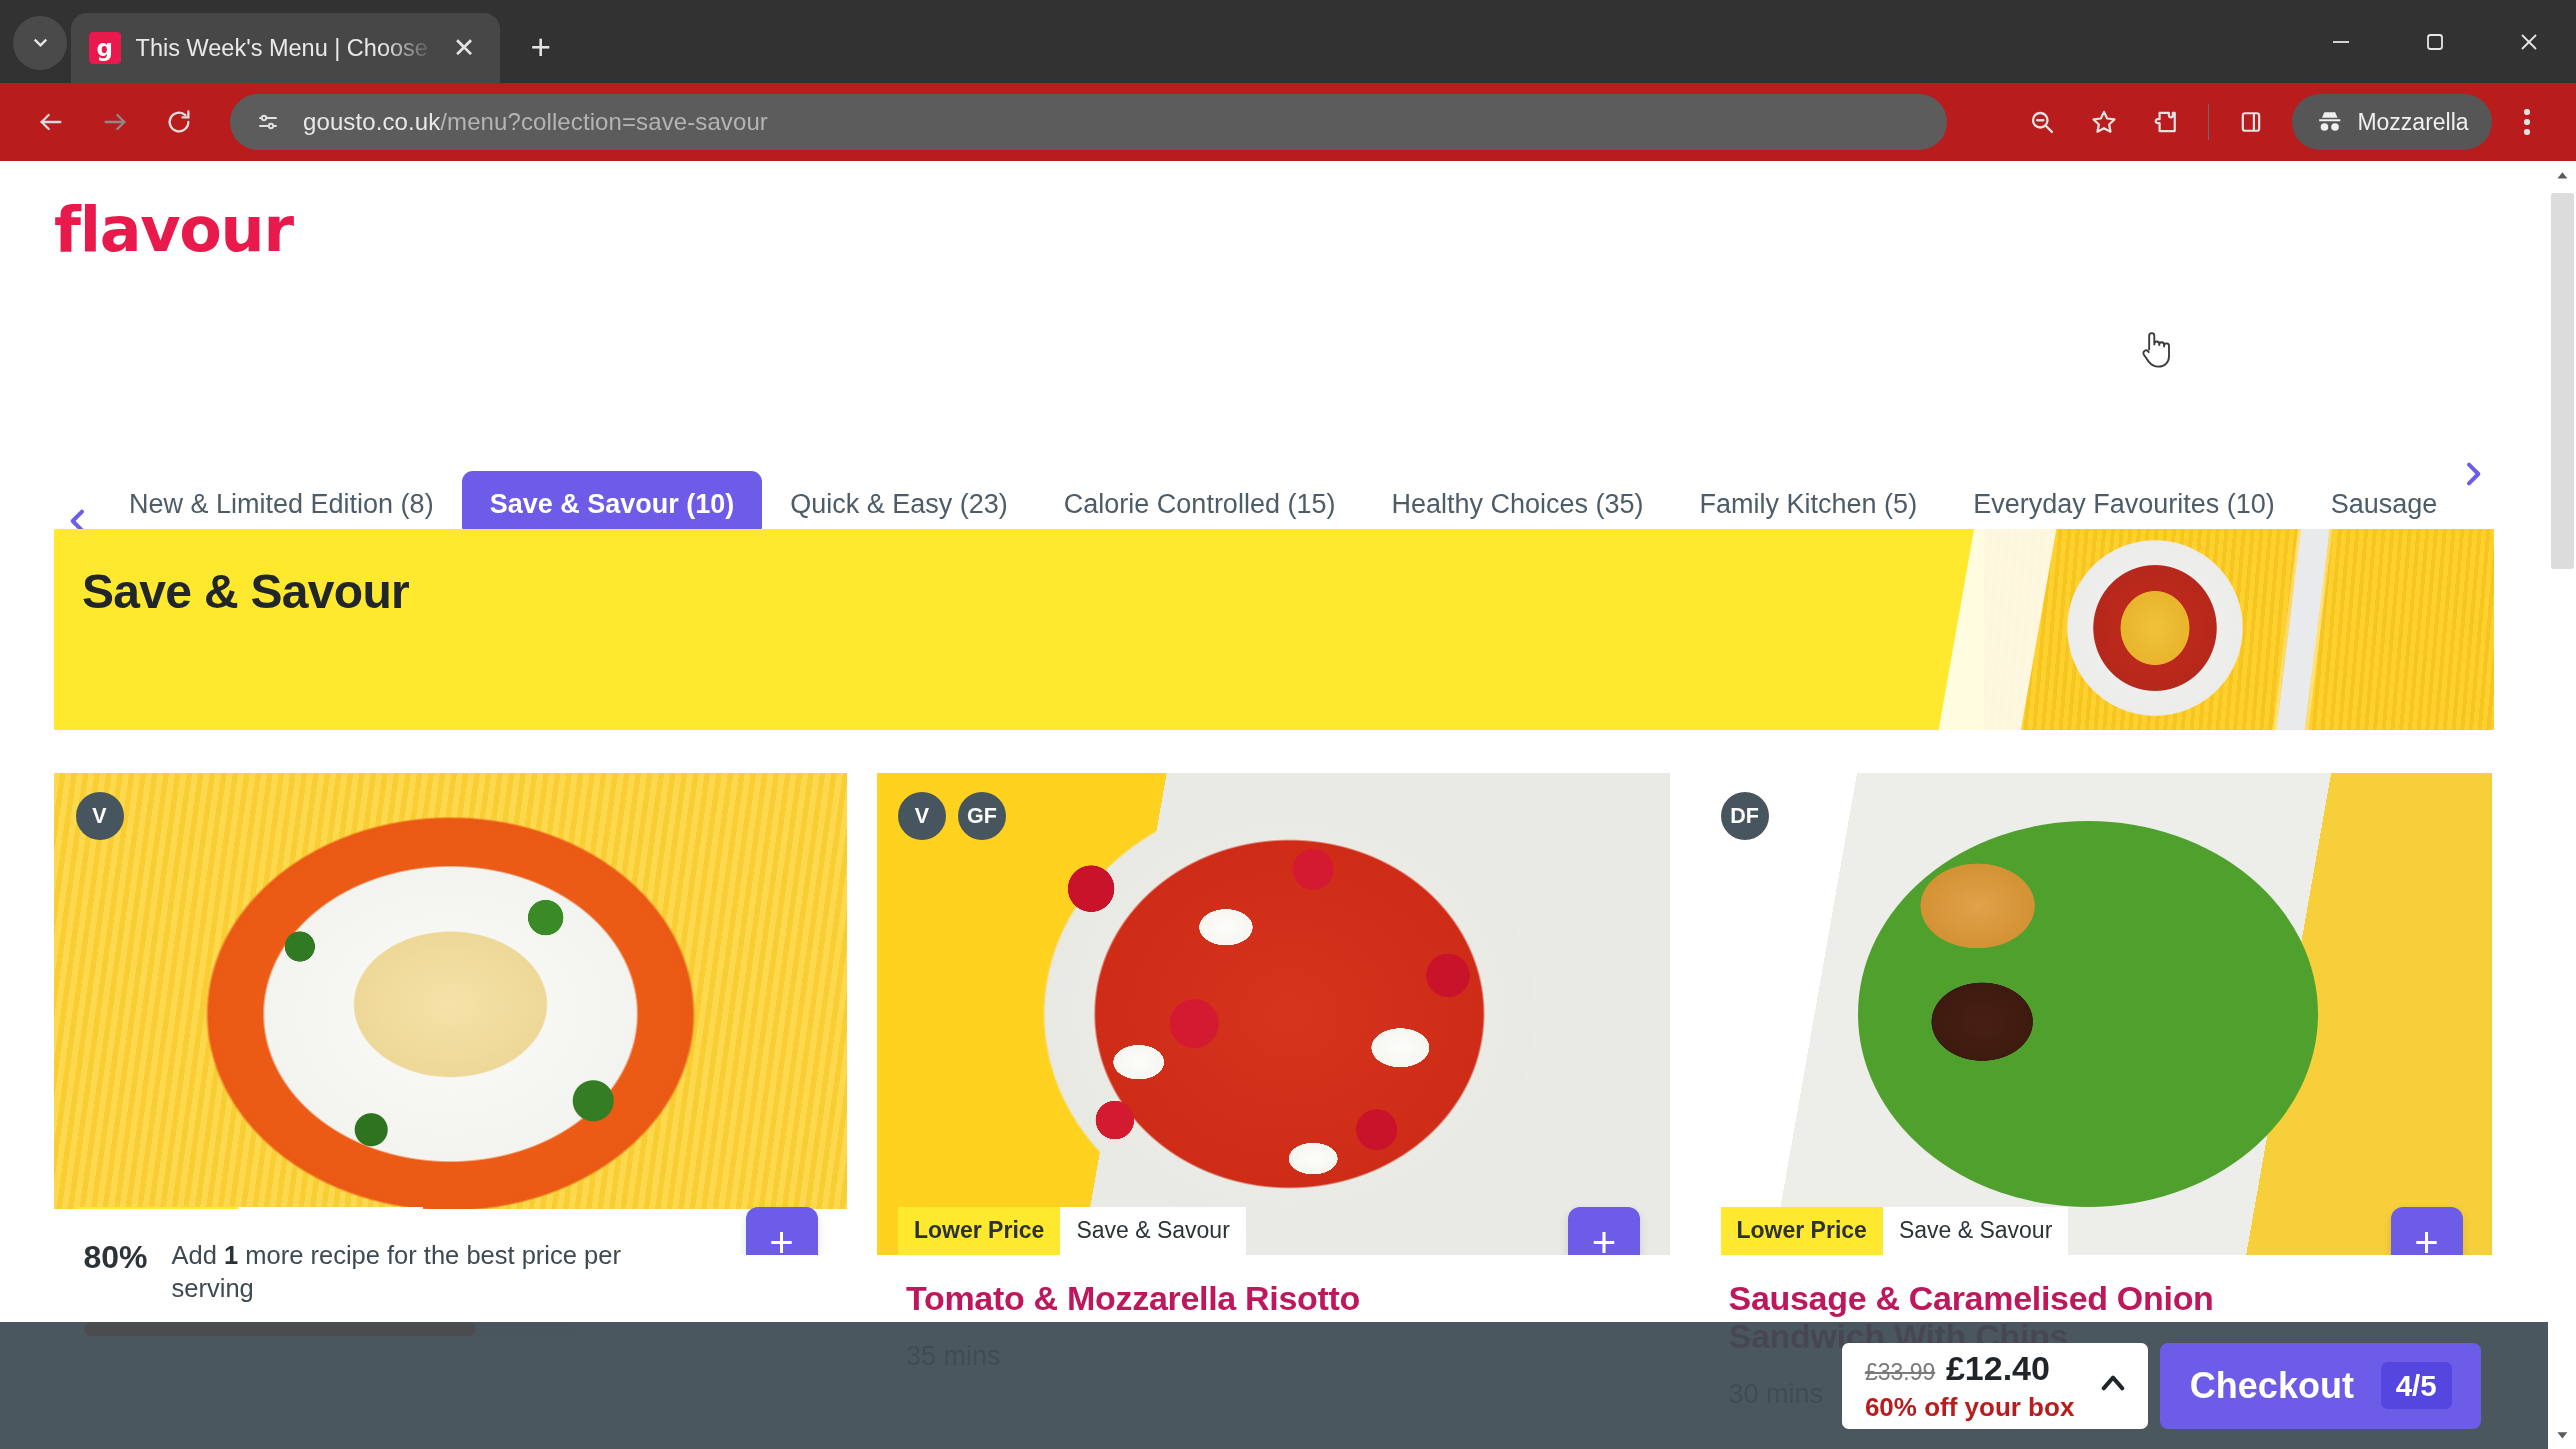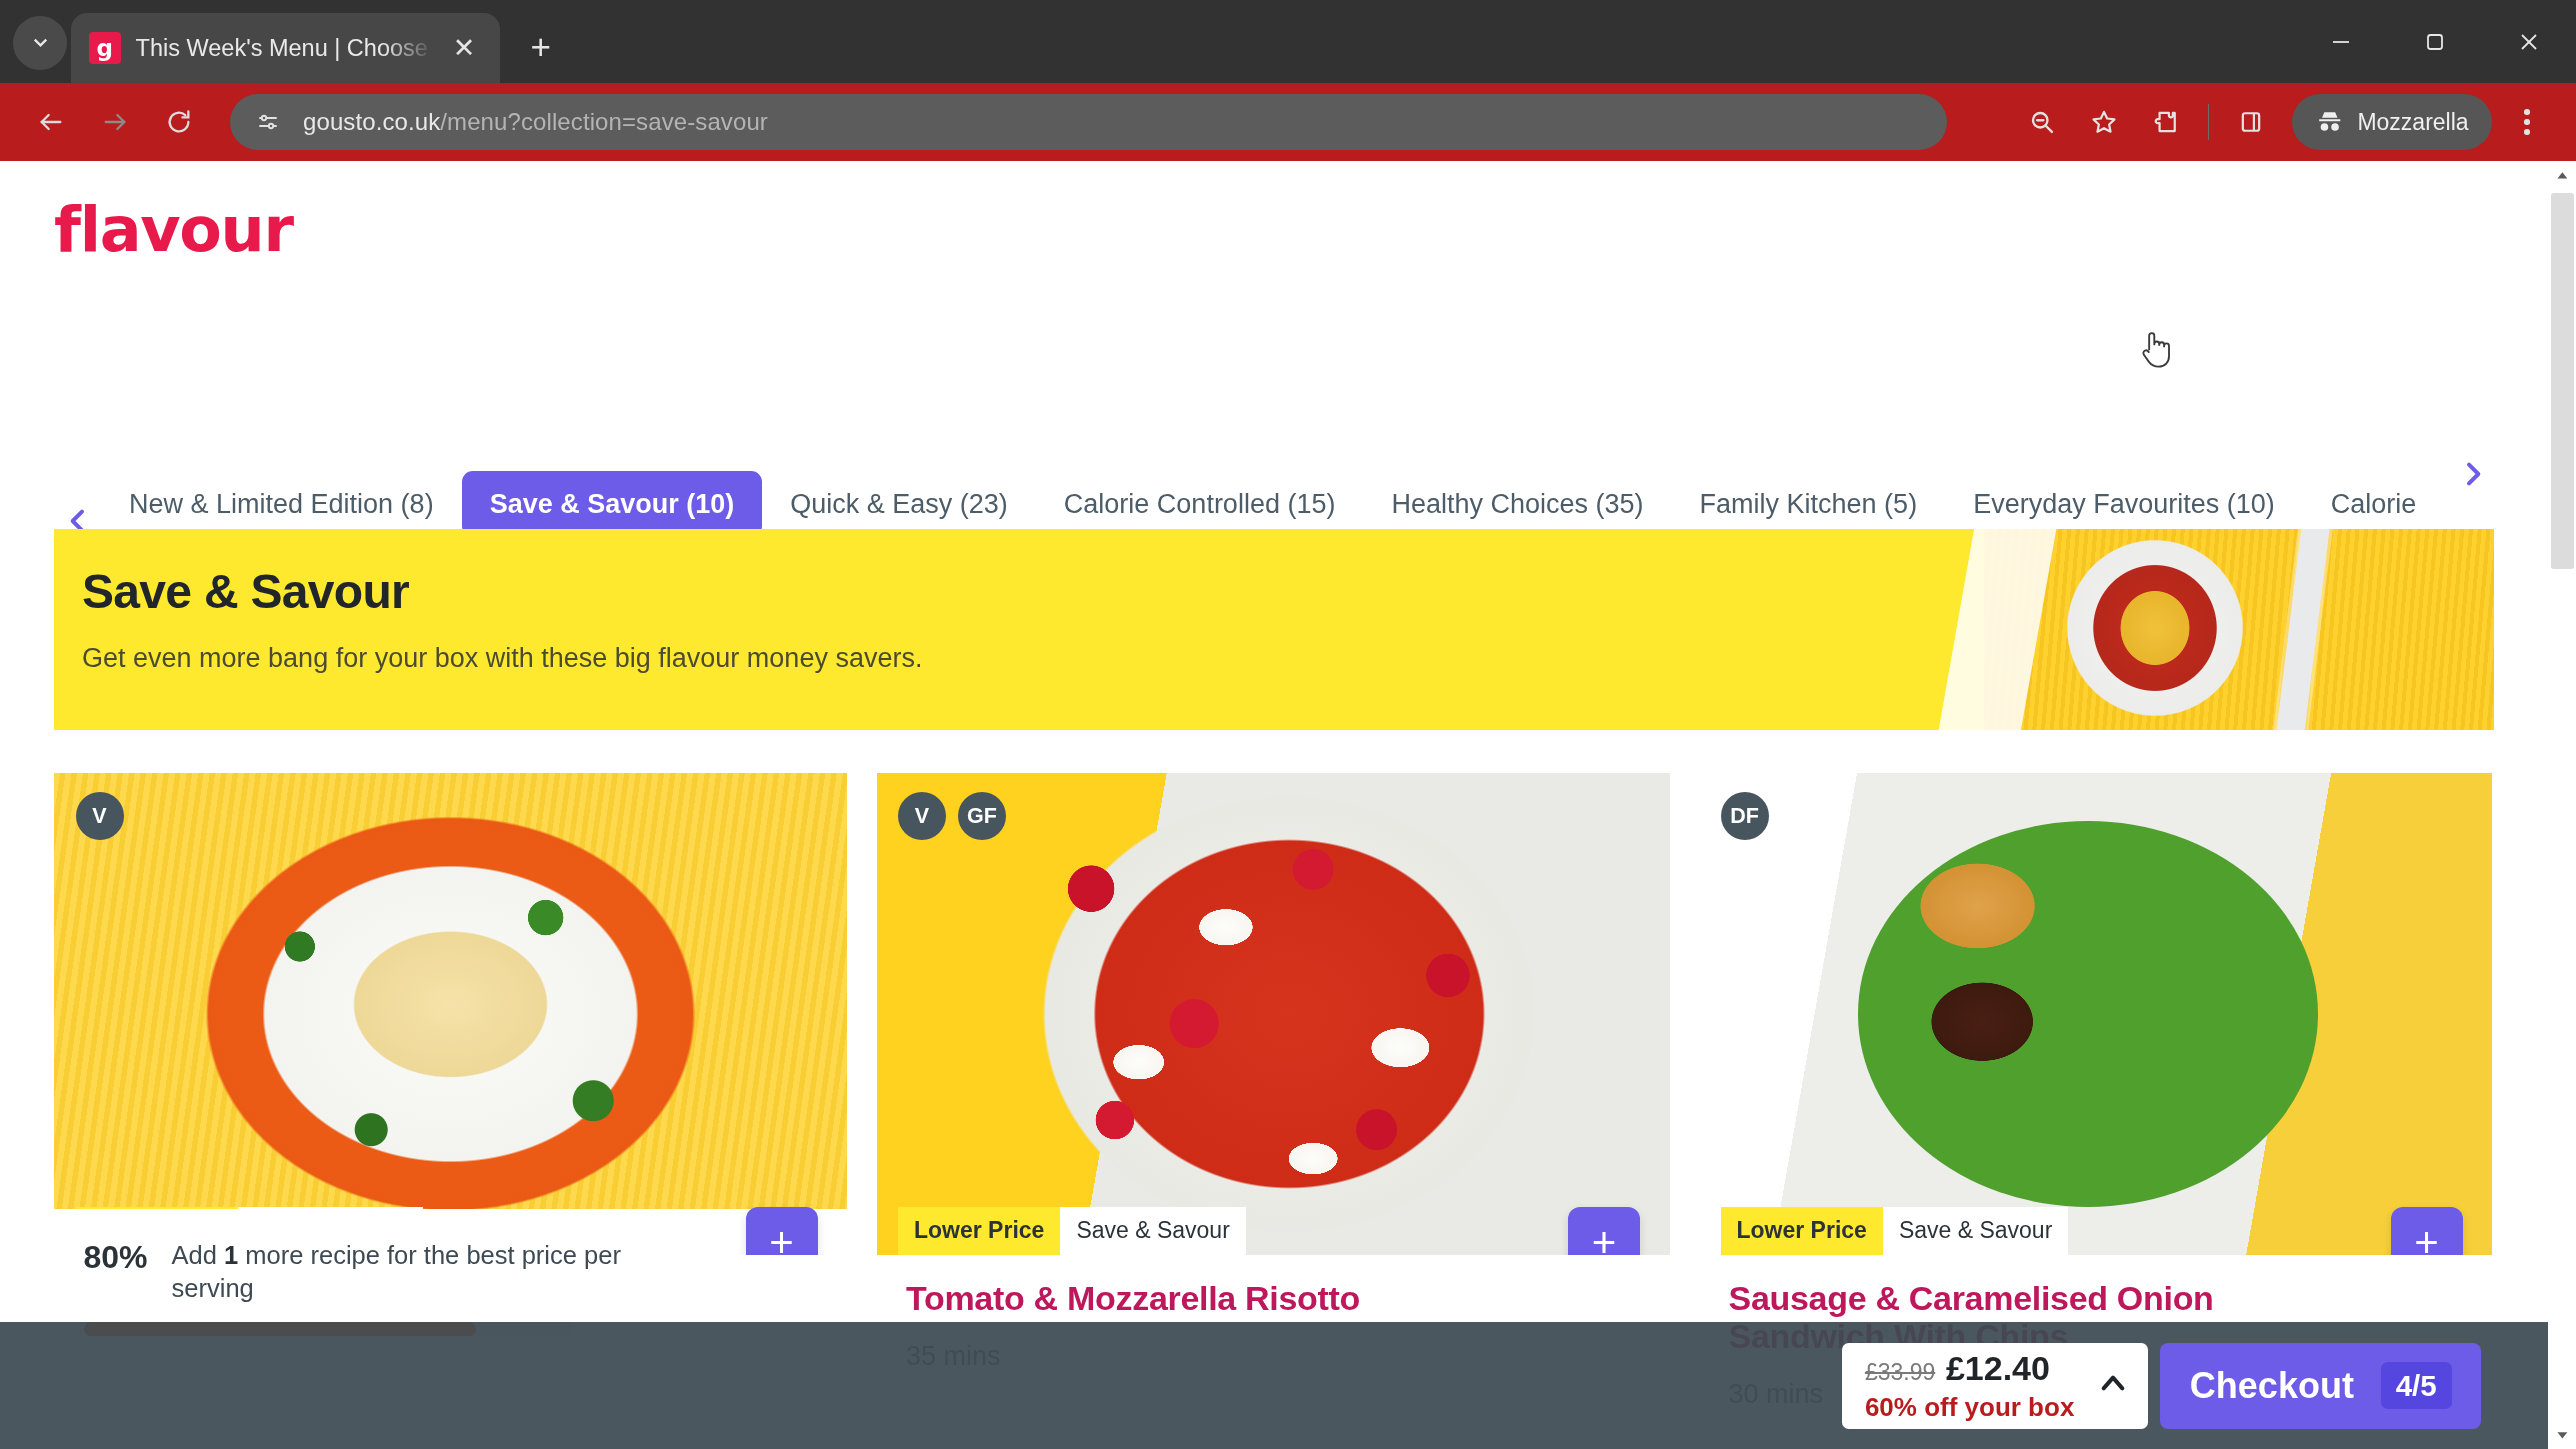--- a/index.html
+++ b/index.html
@@ -464,32 +464,31 @@
             </svg>
         </div>
         <div class="cat-scroller">
           <div class="cat">New &amp; Limited Edition (8)</div>
           <div class="cat active">Save &amp; Savour (10)</div>
           <div class="cat">Quick &amp; Easy (23)</div>
           <div class="cat">Calorie Controlled (15)</div>
           <div class="cat">Healthy Choices (35)</div>
           <div class="cat">Family Kitchen (5)</div>
           <div class="cat">Everyday Favourites (10)</div>
-          <div class="cat">Calorie</div>
+          <div class="cat">Sausage</div>
         </div>
         <div class="cat-arrow right">
           <svg viewBox="0 0 24 24" fill="none" stroke="currentColor" stroke-width="3" stroke-linecap="round" stroke-linejoin="round">
               <polyline points="9,5 16,12 9,19"></polyline>
             </svg>
         </div>
       </div>
 
       <div class="banner">
         <div class="banner-title">Save &amp; Savour</div>
-        <div class="banner-sub">Get even more bang for your box with these big flavour money savers.</div>
         <div class="banner-art"></div>
       </div>
 
       <div class="grid">
 
         <div class="card">
           <div class="card-img img-a">
             <div class="diet-badges">
               <div class="diet">V</div>
             </div>

